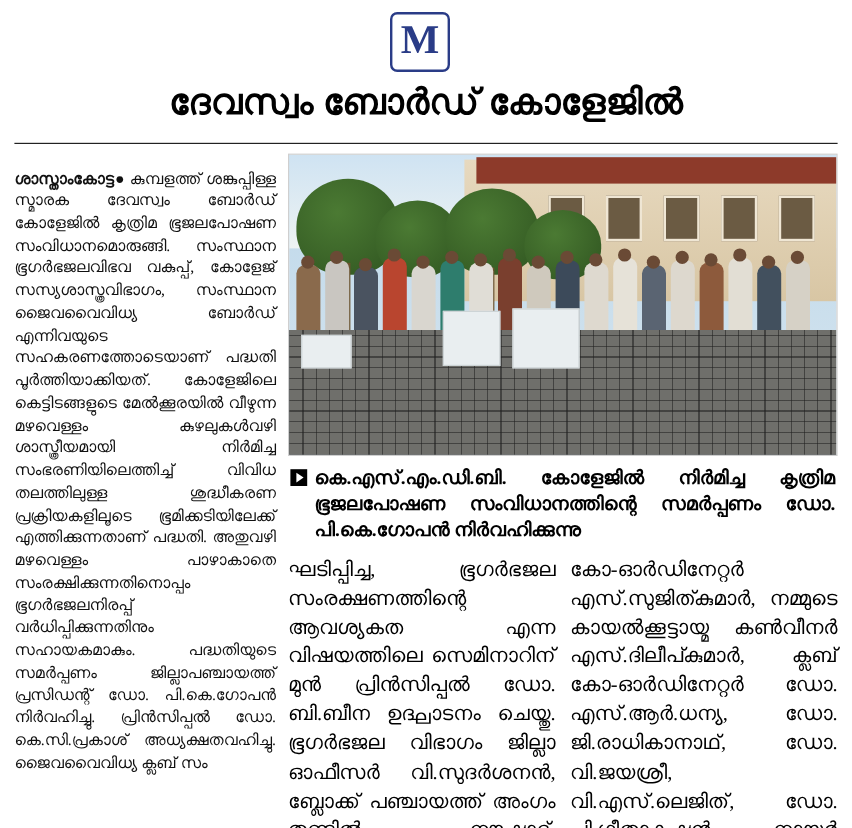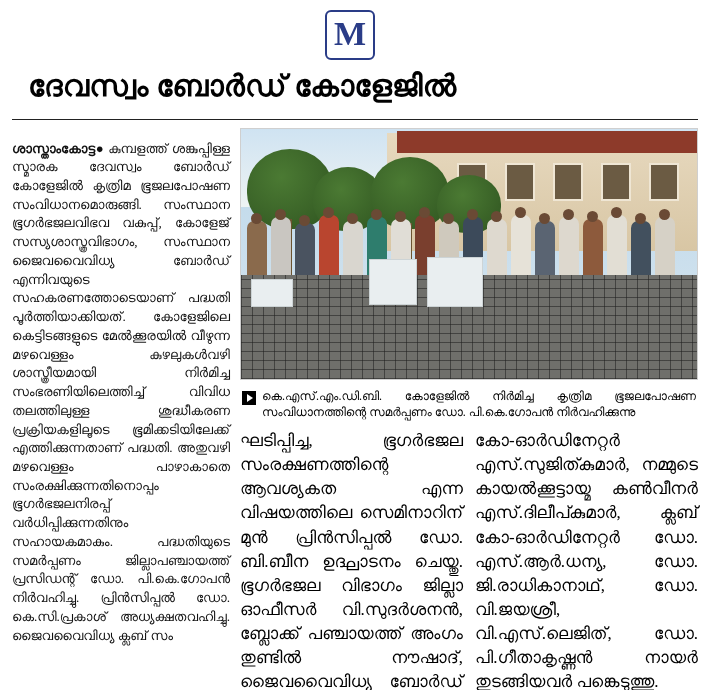--- a/index.html
+++ b/index.html
@@ -67,21 +67,22 @@
   .masthead-ml {
     font-family: "Liberation Serif", serif;
     font-size: 28px;
     font-weight: bold;
     color: #2a3c87;
     line-height: 1.05;
   }
 
   
   .headline {
-    padding: 4px 16px 6px 28px;
+    padding: 4px 16px 6px 16px;
+    text-align: center;
   }
   .headline .line {
     font-family: "Liberation Serif", serif;
     font-weight: bold;
     font-size: 30px;
     line-height: 1.35;
     color: #000;
     letter-spacing: 0.2px;
   }
   .rule {
@@ -195,23 +196,23 @@
   .head {
     position: absolute;
     width: 11px; height: 11px;
     border-radius: 50%;
     background: #6a4a35;
   }
 
   
   .caption {
     font-family: "Liberation Serif", serif;
-    font-size: 12px;
+    font-size: 16px;
     line-height: 1.4;
-    font-weight: normal;
+    font-weight: bold;
     padding: 8px 2px 6px 2px;
     display: flex;
     gap: 6px;
     align-items: flex-start;
     text-align: justify;
   }
   .play-icon {
     flex: 0 0 auto;
     margin-top: 3px;
     width: 14px; height: 14px;

